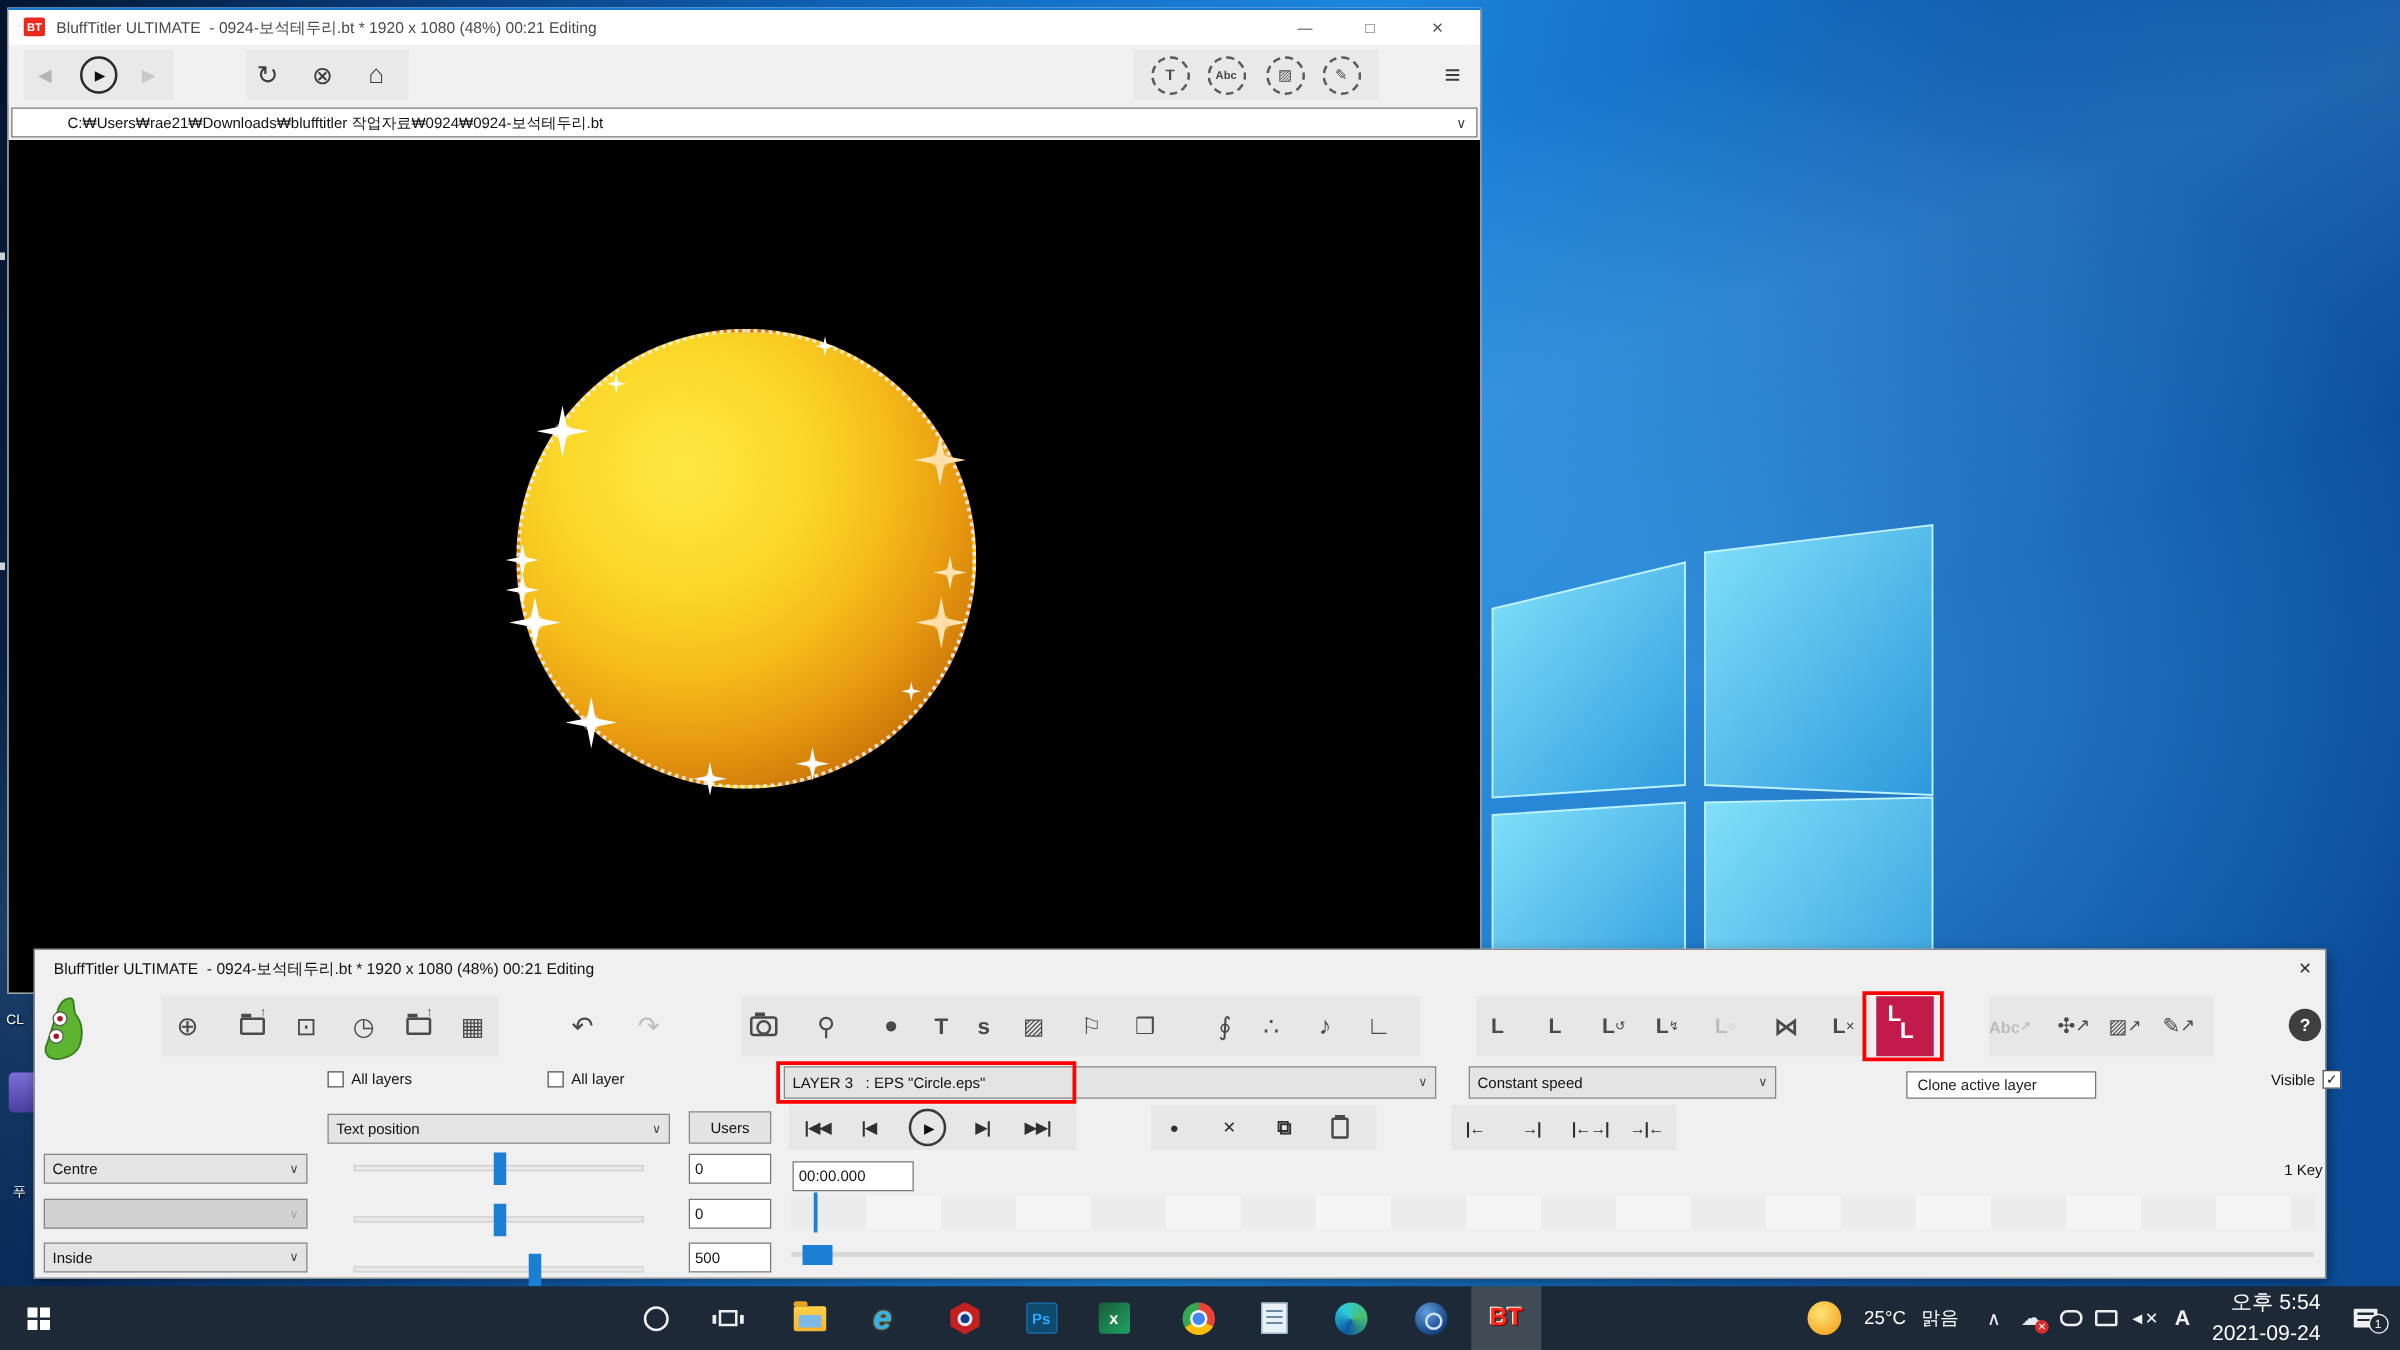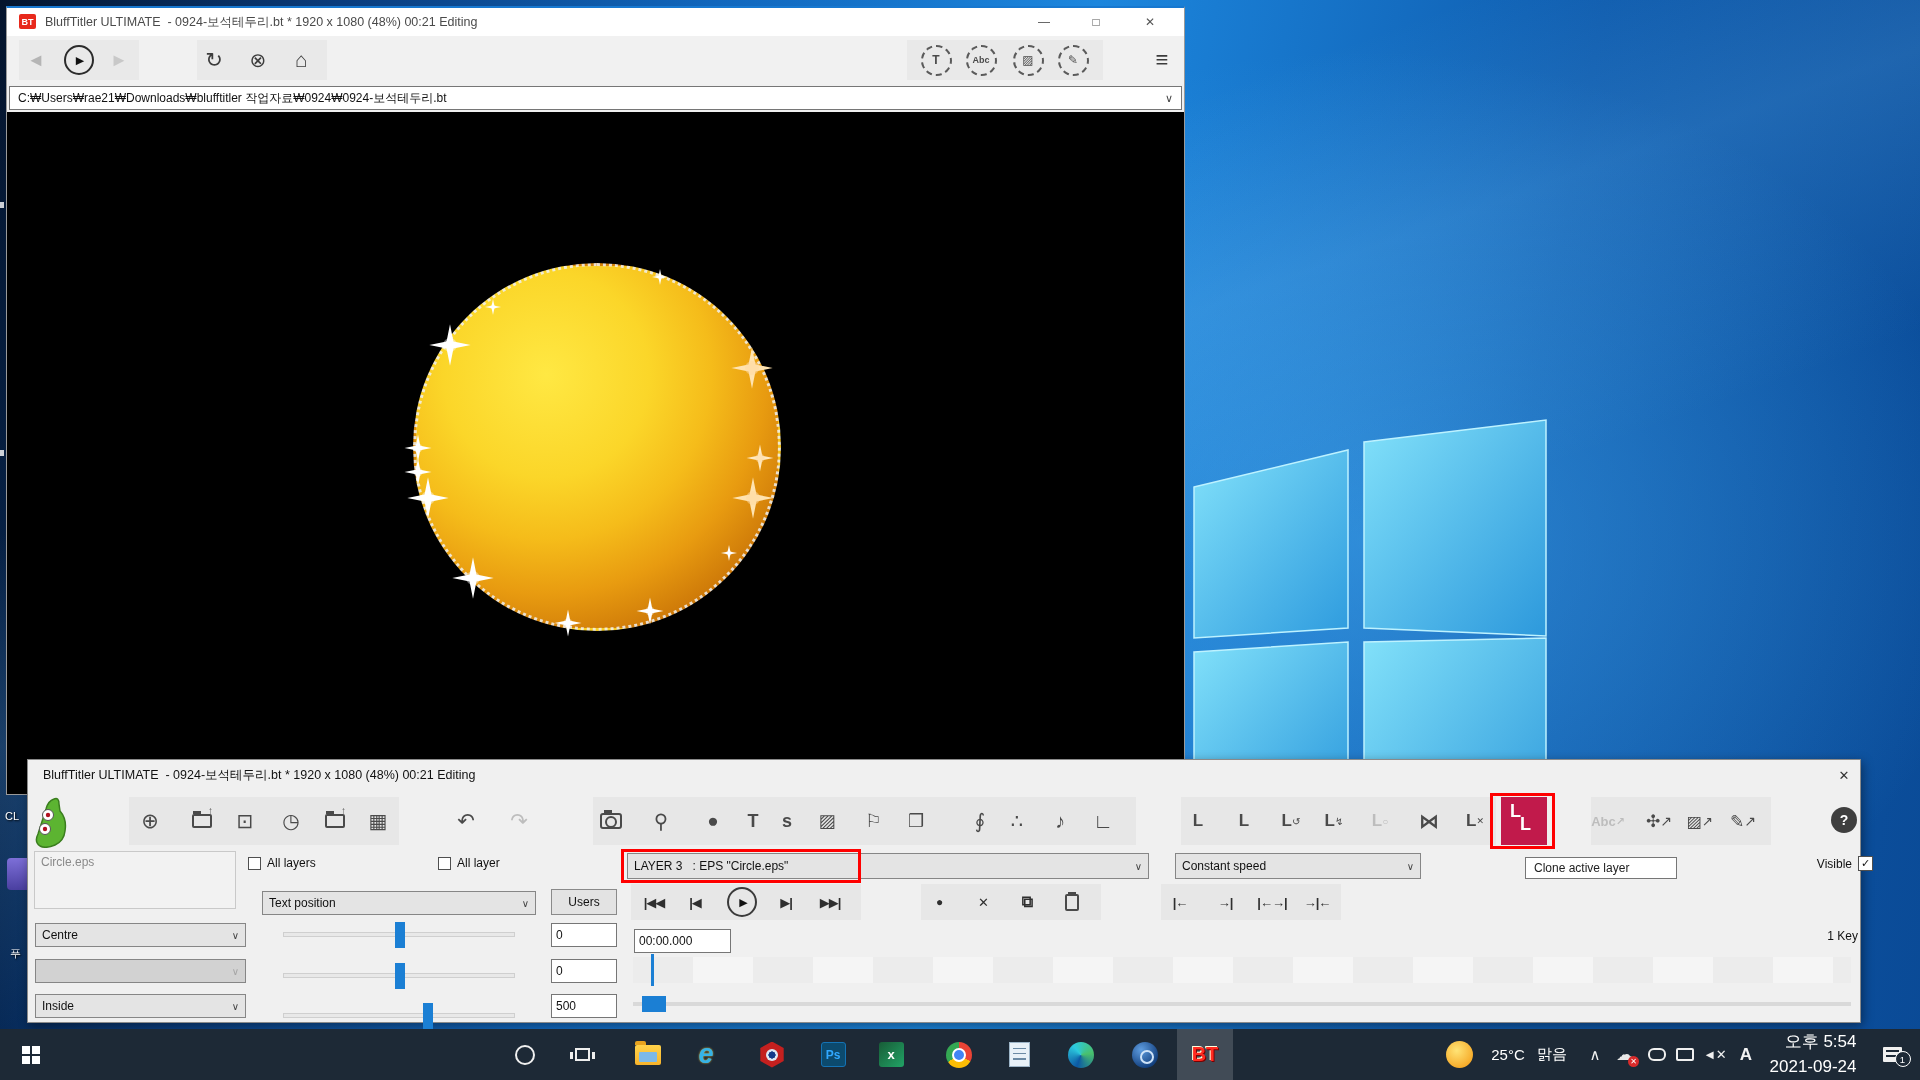--- a/index.html
+++ b/index.html
@@ -36,21 +36,21 @@
   .titletext{font-size:12.5px;color:#4a4a4a;line-height:28px;}
   .wbtn{width:46px;height:28px;display:inline-flex;align-items:center;justify-content:center;color:#555;font-size:12px;}
   #menubar{height:26px;display:flex;align-items:center;gap:19px;padding-left:14px;background:#fff;flex:none;}
   #menubar span{font-size:12.5px;color:#222;}
   #maintoolbar{height:48px;background:#f1f1f1;position:relative;flex:none;}
   .tgrp{position:absolute;top:4px;height:40px;background:#e9e9e9;}
   .tic{position:absolute;top:4px;height:40px;width:36px;display:flex;align-items:center;justify-content:center;font-size:18px;color:#3c3c3c;}
   .playcirc{width:30px;height:30px;border:2px solid #2b2b2b;border-radius:50%;display:flex;align-items:center;justify-content:center;font-size:11px;color:#111;padding-left:2px;}
   .dashcirc{width:31px;height:31px;border:2px dashed #5a5a5a;border-radius:50%;display:flex;align-items:center;justify-content:center;font-size:12px;color:#4a4a4a;font-weight:bold;}
   #addressbar{height:24px;margin:2px;background:#fff;border:1px solid #767676;display:flex;align-items:center;padding:0 8px;flex:none;}
-  #addressbar .addr{font-size:12px;color:#111;}
+  #addressbar .addr{font-size:12px;color:#111;margin-left:36px;}
   #addressbar .chev{margin-left:auto;color:#444;font-size:11px;}
   #canvas{flex:1;background:#000;position:relative;overflow:hidden;}
 
   
   #sphere{left:406px;top:151px;width:368px;height:368px;border-radius:50%;
     background:radial-gradient(circle at 36% 30%, #ffe843 0%, #fbd629 30%, #f5bc1a 48%, #e89b10 64%, #cc7708 80%, #aa5a03 96%);
     border:3px dotted rgba(240,240,240,.85);}
   .spark{position:absolute;}
 
   
@@ -340,22 +340,21 @@
         <sup>↗</sup>
       </span>
     <span class="pic" style="left:1695px;font-size:17px">
         <span>✎</span>
         <sup>↗</sup>
       </span>
     <span class="ab" style="left:1803px;top:47px">
         <span class="helpcirc">?</span>
       </span>
 
-    <div class="ab" style="left:6px;top:91px;width:202px;height:58px;background:#f2f2f2;border:1px solid #c9c9c9;padding:3px 6px;font-size:12px;color:#8a8a8a">Circle.eps</div>
-    <span class="ab" style="left:220px;top:96px;display:flex;gap:6px;align-items:center">
+    <span class="ab" style="left:234px;top:96px;display:flex;gap:6px;align-items:center">
         <span class="cb"></span>
         <span class="lbl">All layers</span>
       </span>
     <span class="ab" style="left:410px;top:96px;display:flex;gap:6px;align-items:center">
         <span class="cb"></span>
         <span class="lbl">All layer</span>
       </span>
     <div class="ab combo" style="left:599px;top:93px;width:522px;height:26px">
         <span class="pre">LAYER 3   : EPS "Circle.eps"</span>
         <span class="chev">∨</span>

